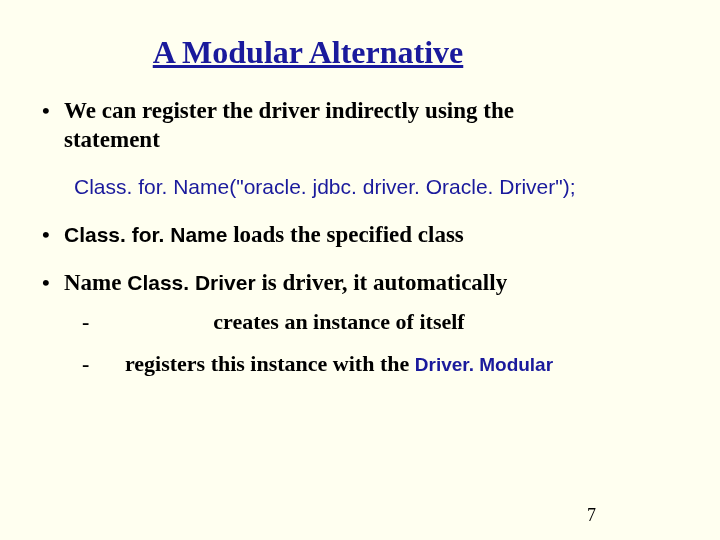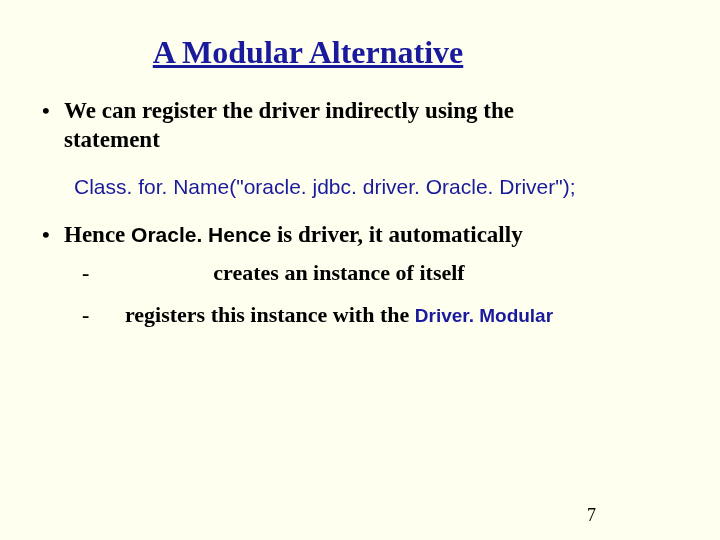--- a/index.html
+++ b/index.html
@@ -101,23 +101,26 @@
     <li>
       <span>We can register the driver indirectly using the statement</span>
     </li>
 
   </ul>
 
   <div class="code-line">Class. for. Name("oracle. jdbc. driver. Oracle. Driver");</div>
 
   <ul class="top">
 
+    <li>
+      <span class="mono">Class. for. Name</span><span> loads the specified class</span>
+    </li>
 
     <li>
-      <span>Hence </span><span class="mono">Oracle. Hence</span><span> is driver, it automatically</span>
+      <span>Name </span><span class="mono">Class. Driver</span><span> is driver, it automatically</span>
       <ul class="sub">
         <li>
           <span>creates an instance of itself</span>
         </li>
         <li>
           <span>registers this instance with the </span><span class="mono-sm">Driver. Modular</span>
         </li>
       </ul>
     </li>
 

